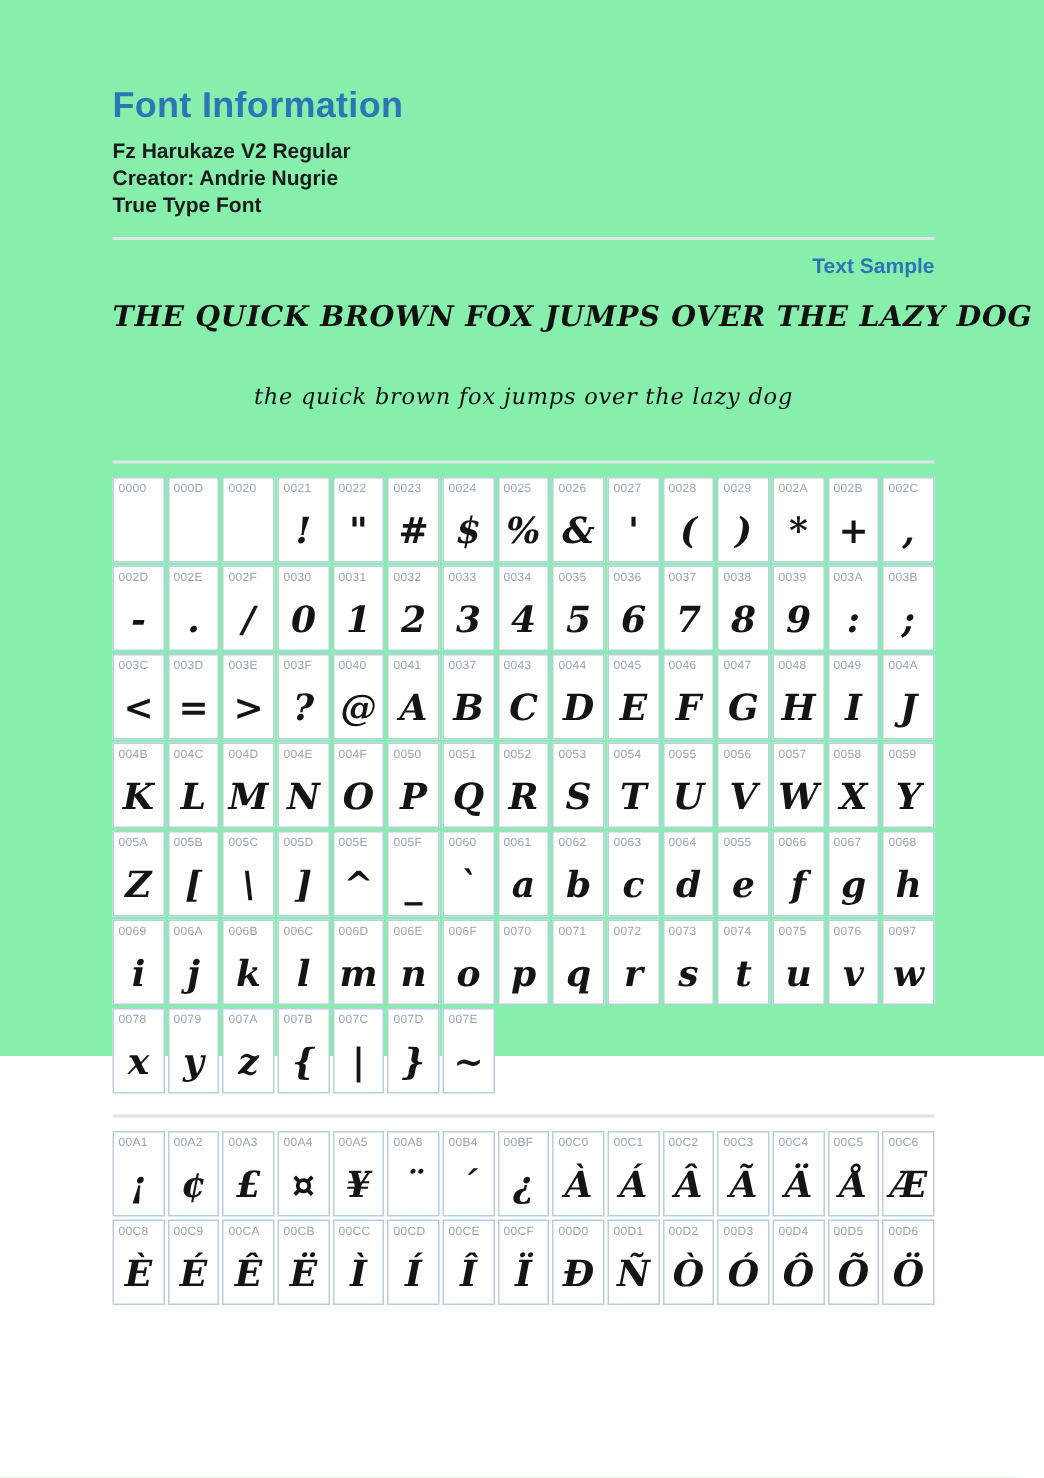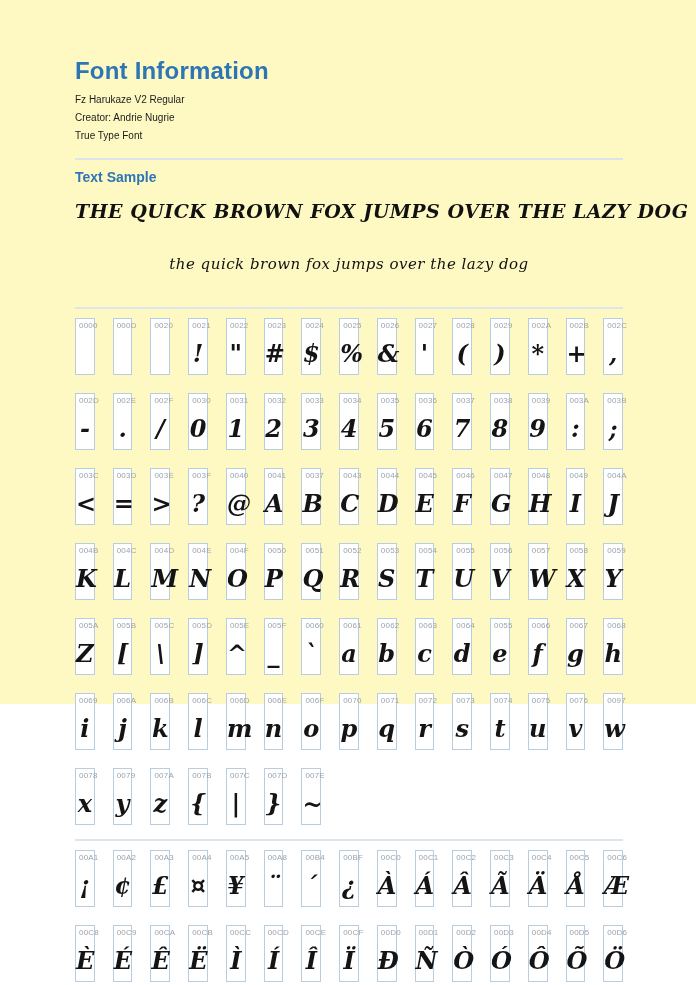--- a/index.html
+++ b/index.html
@@ -9,45 +9,46 @@
     width: 696px;
     height: 985px;
     overflow: hidden;
     font-family: "Liberation Sans", sans-serif;
   }
   .page {
     box-sizing: border-box;
     width: 696px;
     height: 704px;
     padding: 57px 73px 0 75px;
-    background: #fef9c3;
+    background: #86efac;
   }
   h1.page-title {
     margin: 0 0 6px 0;
     font-size: 24px;
     font-weight: bold;
     letter-spacing: 0.2px;
     color: var(--heading-blue, #2e75b6);
   }
   .info-line {
-    font-size: 10px;
-    font-weight: normal;
+    font-size: 14px;
+    font-weight: bold;
     line-height: 18px;
     color: #1b1b1b;
   }
   .divider {
     border: none;
     border-top: 2px solid var(--divider, #dde4ea);
     margin: 13px 0 0 0;
   }
   h2.section-heading {
     margin: 9px 0 0 0;
     font-size: 14px;
     font-weight: bold;
     color: var(--heading-blue, #2e75b6);
+    text-align: right;
   }
   .sample-upper {
     margin-top: 15px;
     text-align: center;
     font-family: "DejaVu Serif", serif;
     font-style: italic;
     font-weight: bold;
     font-size: 19px;
     letter-spacing: 0.5px;
     color: #111;
@@ -61,21 +62,21 @@
     font-size: 15px;
     letter-spacing: 0.5px;
     color: #111;
   }
   .divider.before-basic { margin-top: 34px; }
   .divider.before-latin1 { margin-top: 14px; }
   .glyph-grid {
     margin-top: 9px;
     display: grid;
     grid-template-columns: repeat(15, 1fr);
-    gap: 18px;
+    gap: 2px;
   }
   .cell {
     position: relative;
     box-sizing: border-box;
     height: 57px;
     border: 1px solid var(--cell-border, #b9cde1);
     background: #ffffff;
     overflow: visible;
   }
   .cell .code {

